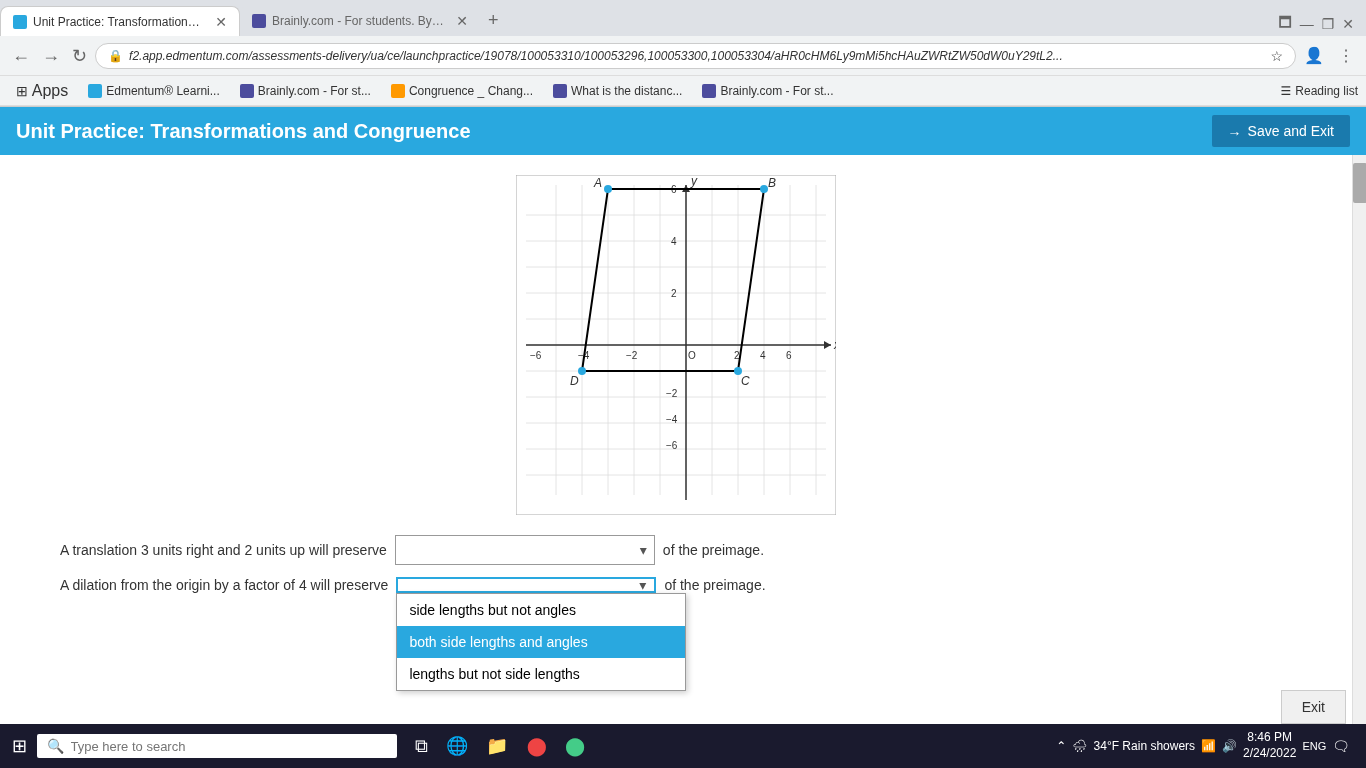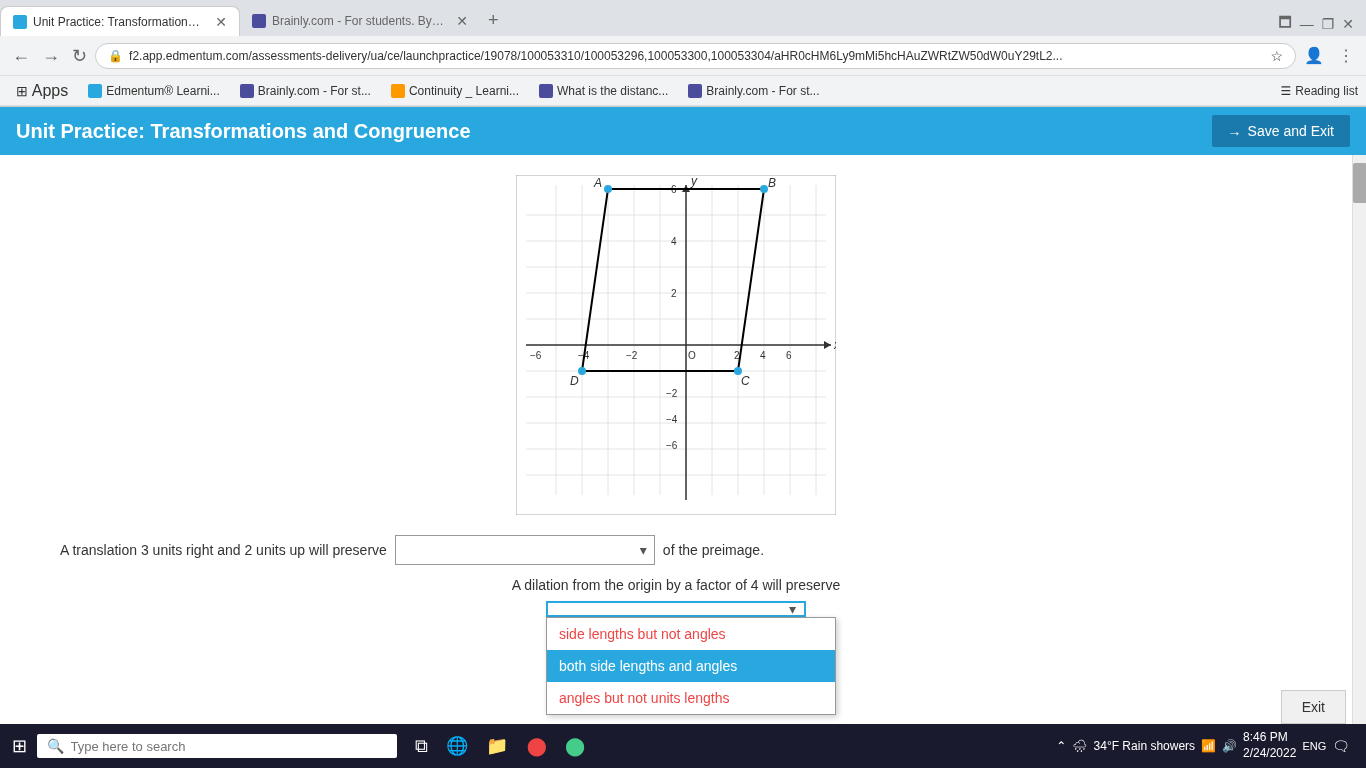--- a/index.html
+++ b/index.html
@@ -12,21 +12,21 @@
     .tab.inactive { background: #dee1e6; border: none; color: #666; }
     .tab-favicon { width: 14px; height: 14px; border-radius: 2px; flex-shrink: 0; }
     .tab-label { flex: 1; overflow: hidden; text-overflow: ellipsis; white-space: nowrap; font-size: 12px; }
     .tab-close { font-size: 14px; color: #666; cursor: pointer; margin-left: 4px; }
     .tab-add { background: none; border: none; font-size: 18px; color: #666; padding: 0 8px; cursor: pointer; align-self: center; }
     .window-controls { display: flex; align-items: center; gap: 8px; padding: 0 12px; margin-left: auto; font-size: 16px; color: #666; }
     
     .nav-bar { display: flex; align-items: center; background: #f1f3f4; padding: 4px 8px; height: 40px; gap: 4px; border-bottom: 1px solid #ddd; }
     .nav-btn { background: none; border: none; font-size: 18px; color: #666; cursor: pointer; padding: 4px; border-radius: 4px; }
     .address-bar { flex: 1; background: #fff; border: 1px solid #ccc; border-radius: 20px; padding: 4px 12px; font-size: 12px; color: #333; display: flex; align-items: center; gap: 6px; }
-    .address-text { flex: 1; overflow: hidden; text-overflow: ellipsis; white-space: nowrap; font-size: 12px; }
+    .address-text { flex: 1; overflow: hidden; text-overflow: ellipsis; white-space: nowrap; font-size: 12px; font-style: italic; }
     .nav-icons { display: flex; gap: 6px; align-items: center; }
     
     .bookmarks-bar { display: flex; align-items: center; background: #f1f3f4; padding: 2px 8px; height: 30px; gap: 4px; border-bottom: 1px solid #ddd; font-size: 12px; overflow: hidden; }
     .bookmark-item { display: flex; align-items: center; gap: 4px; padding: 2px 8px; border-radius: 4px; cursor: pointer; white-space: nowrap; color: #333; font-size: 12px; }
     .reading-list { margin-left: auto; font-size: 12px; color: #333; display: flex; align-items: center; gap: 4px; }
 
     
     .app-header { background: #29a8df; color: #fff; height: 48px; display: flex; align-items: center; justify-content: space-between; padding: 0 16px; }
     .app-title { font-size: 20px; font-weight: bold; color: #fff; }
     .save-exit-btn { background: #1a7aad; color: #fff; border: none; padding: 8px 16px; font-size: 14px; cursor: pointer; display: flex; align-items: center; gap: 6px; border-radius: 2px; }
@@ -40,33 +40,33 @@
     
     .statements { font-size: 14px; color: #333; margin-top: 20px; }
     .statement-row { display: flex; align-items: center; margin-bottom: 12px; gap: 8px; }
     .statement-text { white-space: nowrap; }
     .dropdown-container { position: relative; display: inline-block; }
     .dropdown-select { appearance: none; border: 1px solid #999; background: #fff; padding: 6px 28px 6px 10px; font-size: 14px; width: 260px; cursor: pointer; color: #333; }
     .dropdown-arrow { position: absolute; right: 8px; top: 50%; transform: translateY(-50%); font-size: 14px; pointer-events: none; color: #555; }
     
     
     .dropdown-menu { position: absolute; top: 100%; left: 0; width: 290px; background: #fff; border: 1px solid #999; z-index: 100; box-shadow: 2px 2px 6px rgba(0,0,0,0.2); }
-    .dropdown-option { padding: 8px 12px; font-size: 14px; cursor: pointer; color: #ef4444; }
+    .dropdown-option { padding: 8px 12px; font-size: 14px; cursor: pointer; color: #000000; }
     .dropdown-option:hover, .dropdown-option.highlighted { background: #29a8df; color: #fff; }
     .dropdown-option.highlighted { background: #29a8df; color: #fff; }
 
     
     .taskbar { position: fixed; bottom: 0; left: 0; right: 0; height: 44px; background: #1a1a2e; display: flex; align-items: center; padding: 0 8px; gap: 6px; z-index: 200; }
     .search-bar { background: #fff; border-radius: 2px; display: flex; align-items: center; padding: 4px 10px; width: 360px; gap: 6px; }
     .search-bar input { border: none; outline: none; font-size: 13px; flex: 1; }
     .taskbar-icons { display: flex; align-items: center; gap: 10px; margin-left: 8px; }
     .taskbar-icon { background: none; border: none; color: #fff; font-size: 18px; cursor: pointer; padding: 4px; border-radius: 2px; }
     .taskbar-spacer { flex: 1; }
     .system-tray { display: flex; align-items: center; gap: 6px; color: #fff; font-size: 12px; padding: 0 8px; }
-    .tray-time { text-align: left; line-height: 1.3; }
+    .tray-time { text-align: center; line-height: 1.3; }
     .page-content { flex: 1; overflow-y: hidden; }
 
     .reset-btn { background: #f0f0f0; border: 1px solid #ccc; padding: 8px 20px; font-size: 14px; cursor: pointer; color: #333; float: right; margin-top: -10px; }
   </style>
 </head>
 <body>
 
 <div class="browser-chrome">
   <div class="tab-bar">
 
@@ -113,21 +113,21 @@
     <div class="bookmark-item">
       <div style="width:14px;height:14px;background:#29a8df;border-radius:2px;flex-shrink:0;"></div>
       <span>Edmentum® Learni...</span>
     </div>
     <div class="bookmark-item">
       <div style="width:14px;height:14px;background:#4c4c9d;border-radius:2px;flex-shrink:0;"></div>
       <span>Brainly.com - For st...</span>
     </div>
     <div class="bookmark-item">
       <div style="width:14px;height:14px;background:#f90;border-radius:2px;flex-shrink:0;"></div>
-      <span>Continuity _ Learni...</span>
+      <span>Congruence _ Chang...</span>
     </div>
     <div class="bookmark-item">
       <div style="width:14px;height:14px;background:#4c4c9d;border-radius:2px;flex-shrink:0;"></div>
       <span>What is the distanc...</span>
     </div>
     <div class="bookmark-item">
       <div style="width:14px;height:14px;background:#4c4c9d;border-radius:2px;flex-shrink:0;"></div>
       <span>Brainly.com - For st...</span>
     </div>
     <div class="reading-list">
@@ -226,32 +226,32 @@
             <option value="side_lengths_not_angles">side lengths but not angles</option>
             <option value="both">both side lengths and angles</option>
             <option value="angles_not_side">angles but not side lengths</option>
             <option value="neither">neither side lengths nor angles</option>
           </select>
           <span class="dropdown-arrow">▾</span>
         </div>
         <span class="statement-text">of the preimage.</span>
       </div>
 
-      <div class="statement-row" style="position:relative;flex-direction:column;">
+      <div class="statement-row" style="position:relative;">
         <span class="statement-text">A dilation from the origin by a factor of 4 will preserve</span>
         <div class="dropdown-container">
           <div style="display:flex; align-items:center; border:2px solid #29a8df; background:#fff; padding: 6px 28px 6px 10px; width:260px; position:relative; cursor:pointer;">
             <span style="font-size:14px; flex:1;"></span>
             <span style="position:absolute;right:8px;font-size:14px;color:#555;">▾</span>
           </div>
 
           <div class="dropdown-menu">
             <div class="dropdown-option">side lengths but not angles</div>
             <div class="dropdown-option highlighted">both side lengths and angles</div>
-            <div class="dropdown-option">angles but not units lengths</div>
+            <div class="dropdown-option">lengths but not side lengths</div>
 
           </div>
         </div>
         <span class="statement-text">of the preimage.</span>
       </div>
     </div>
 
     <div style="margin-top:20px; display:flex; justify-content:flex-end; padding-right: 60px;">
       
     </div>

